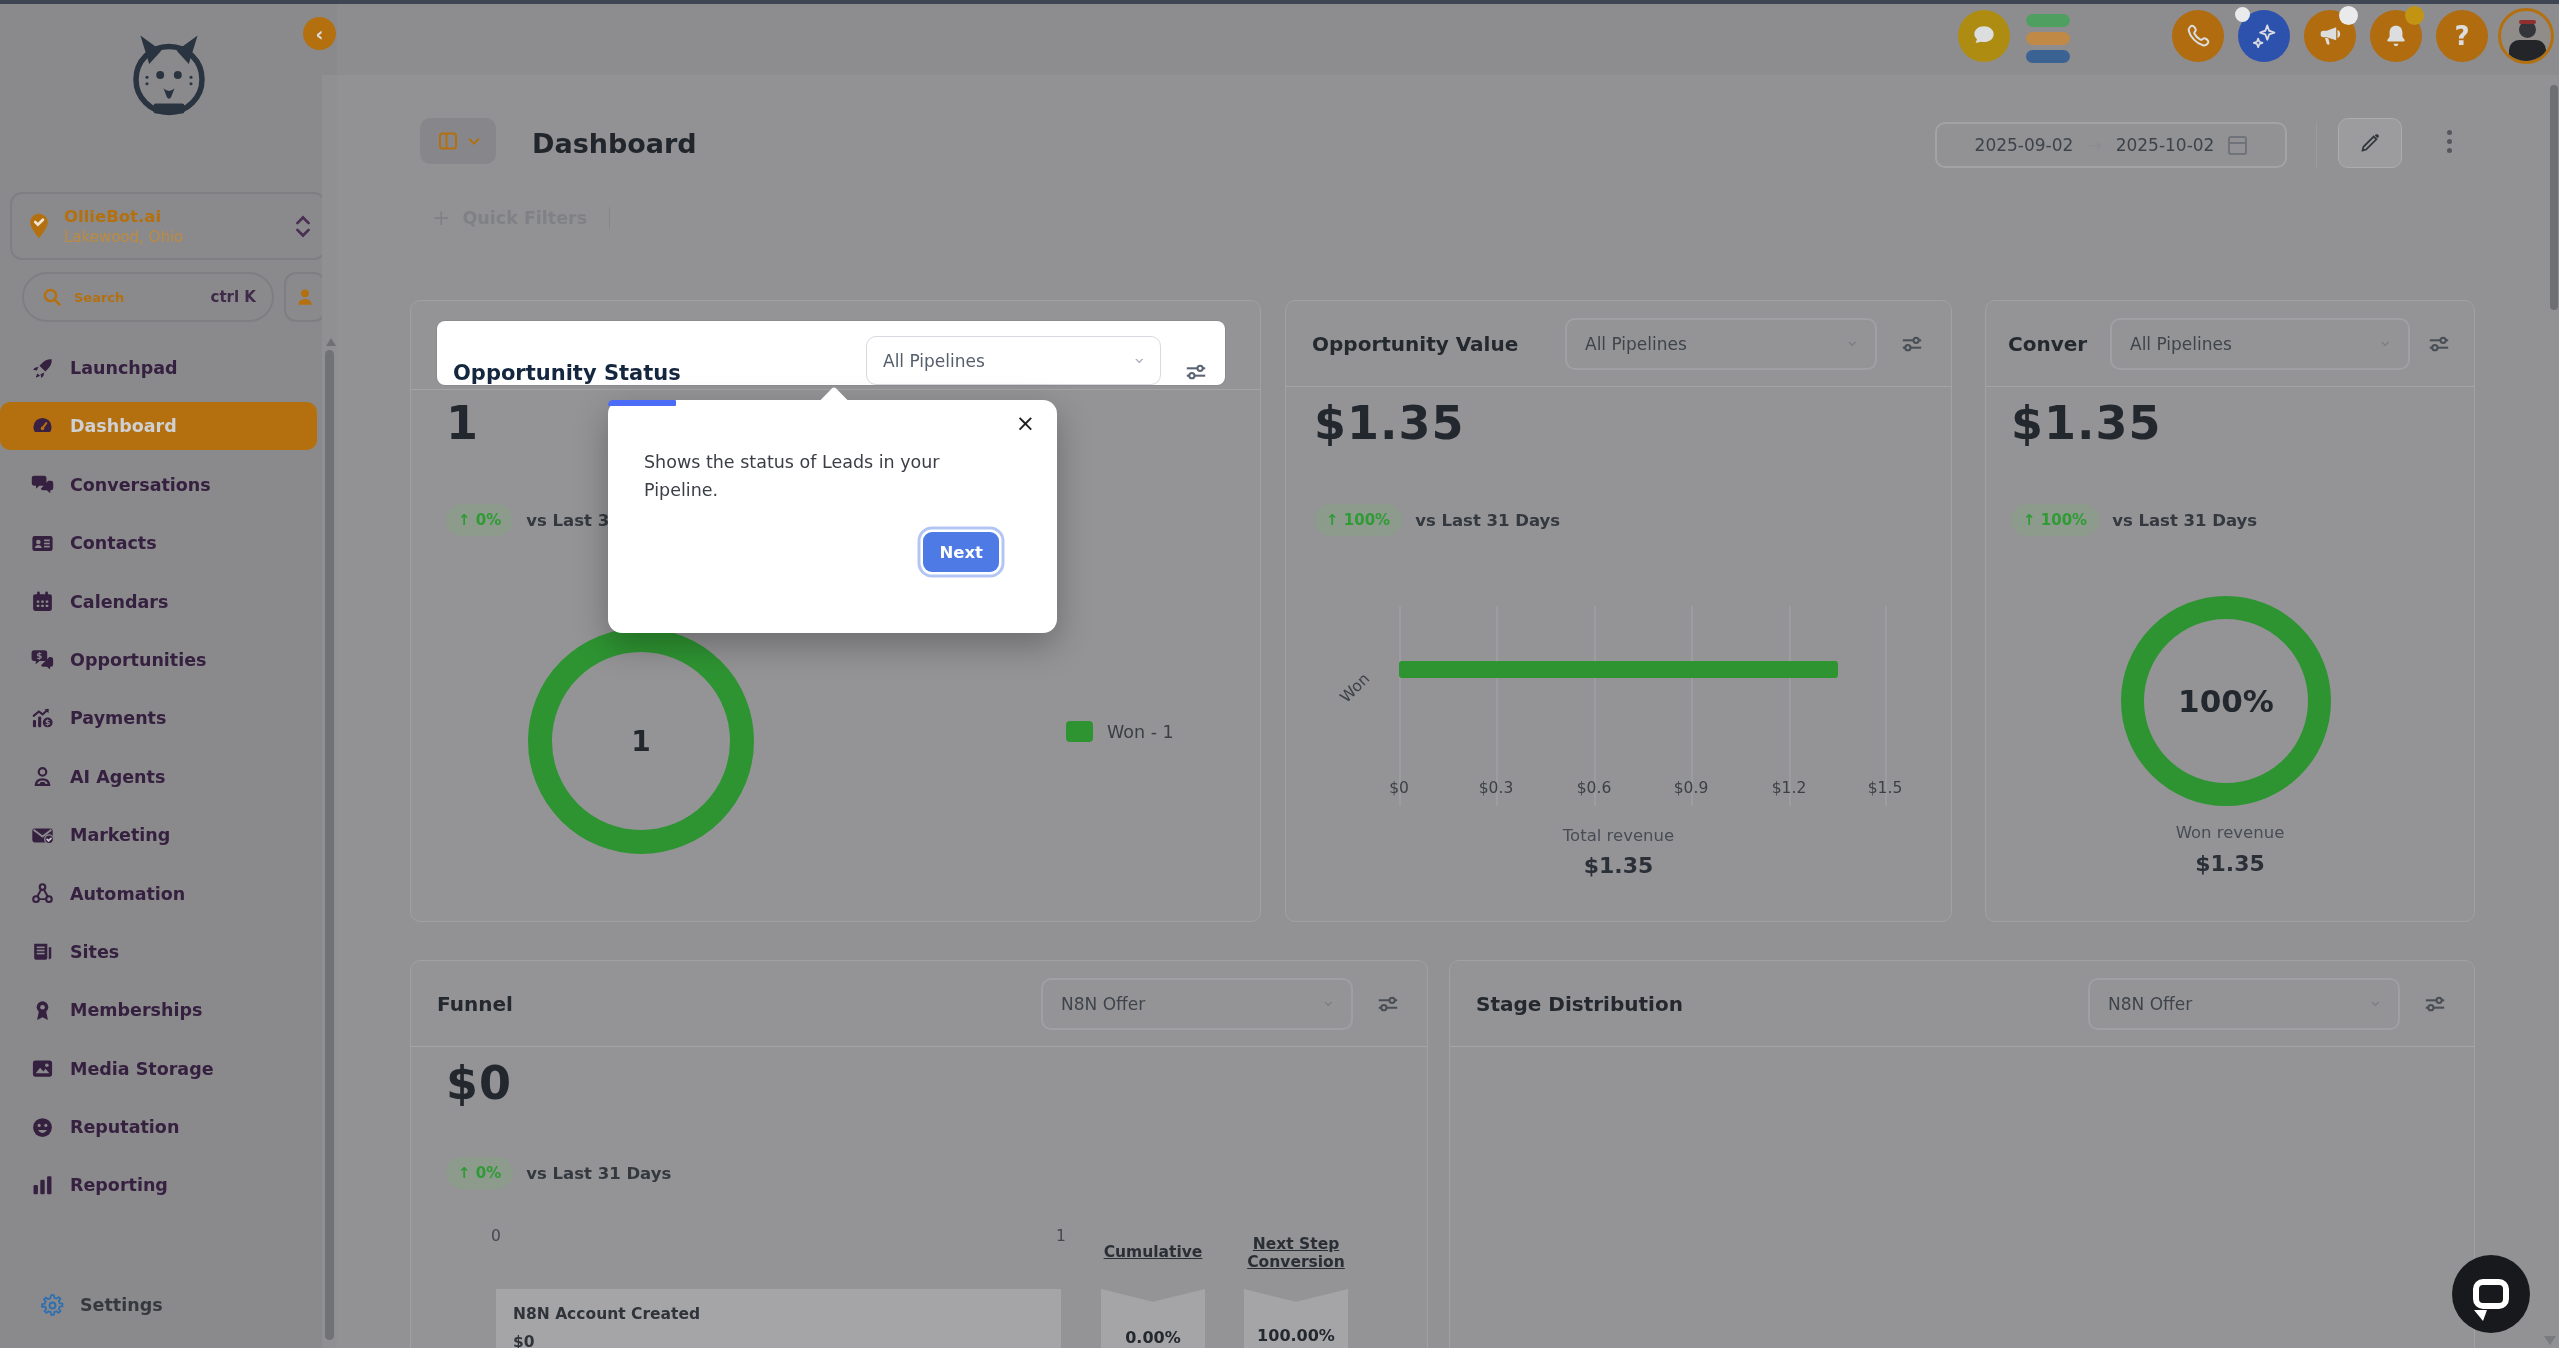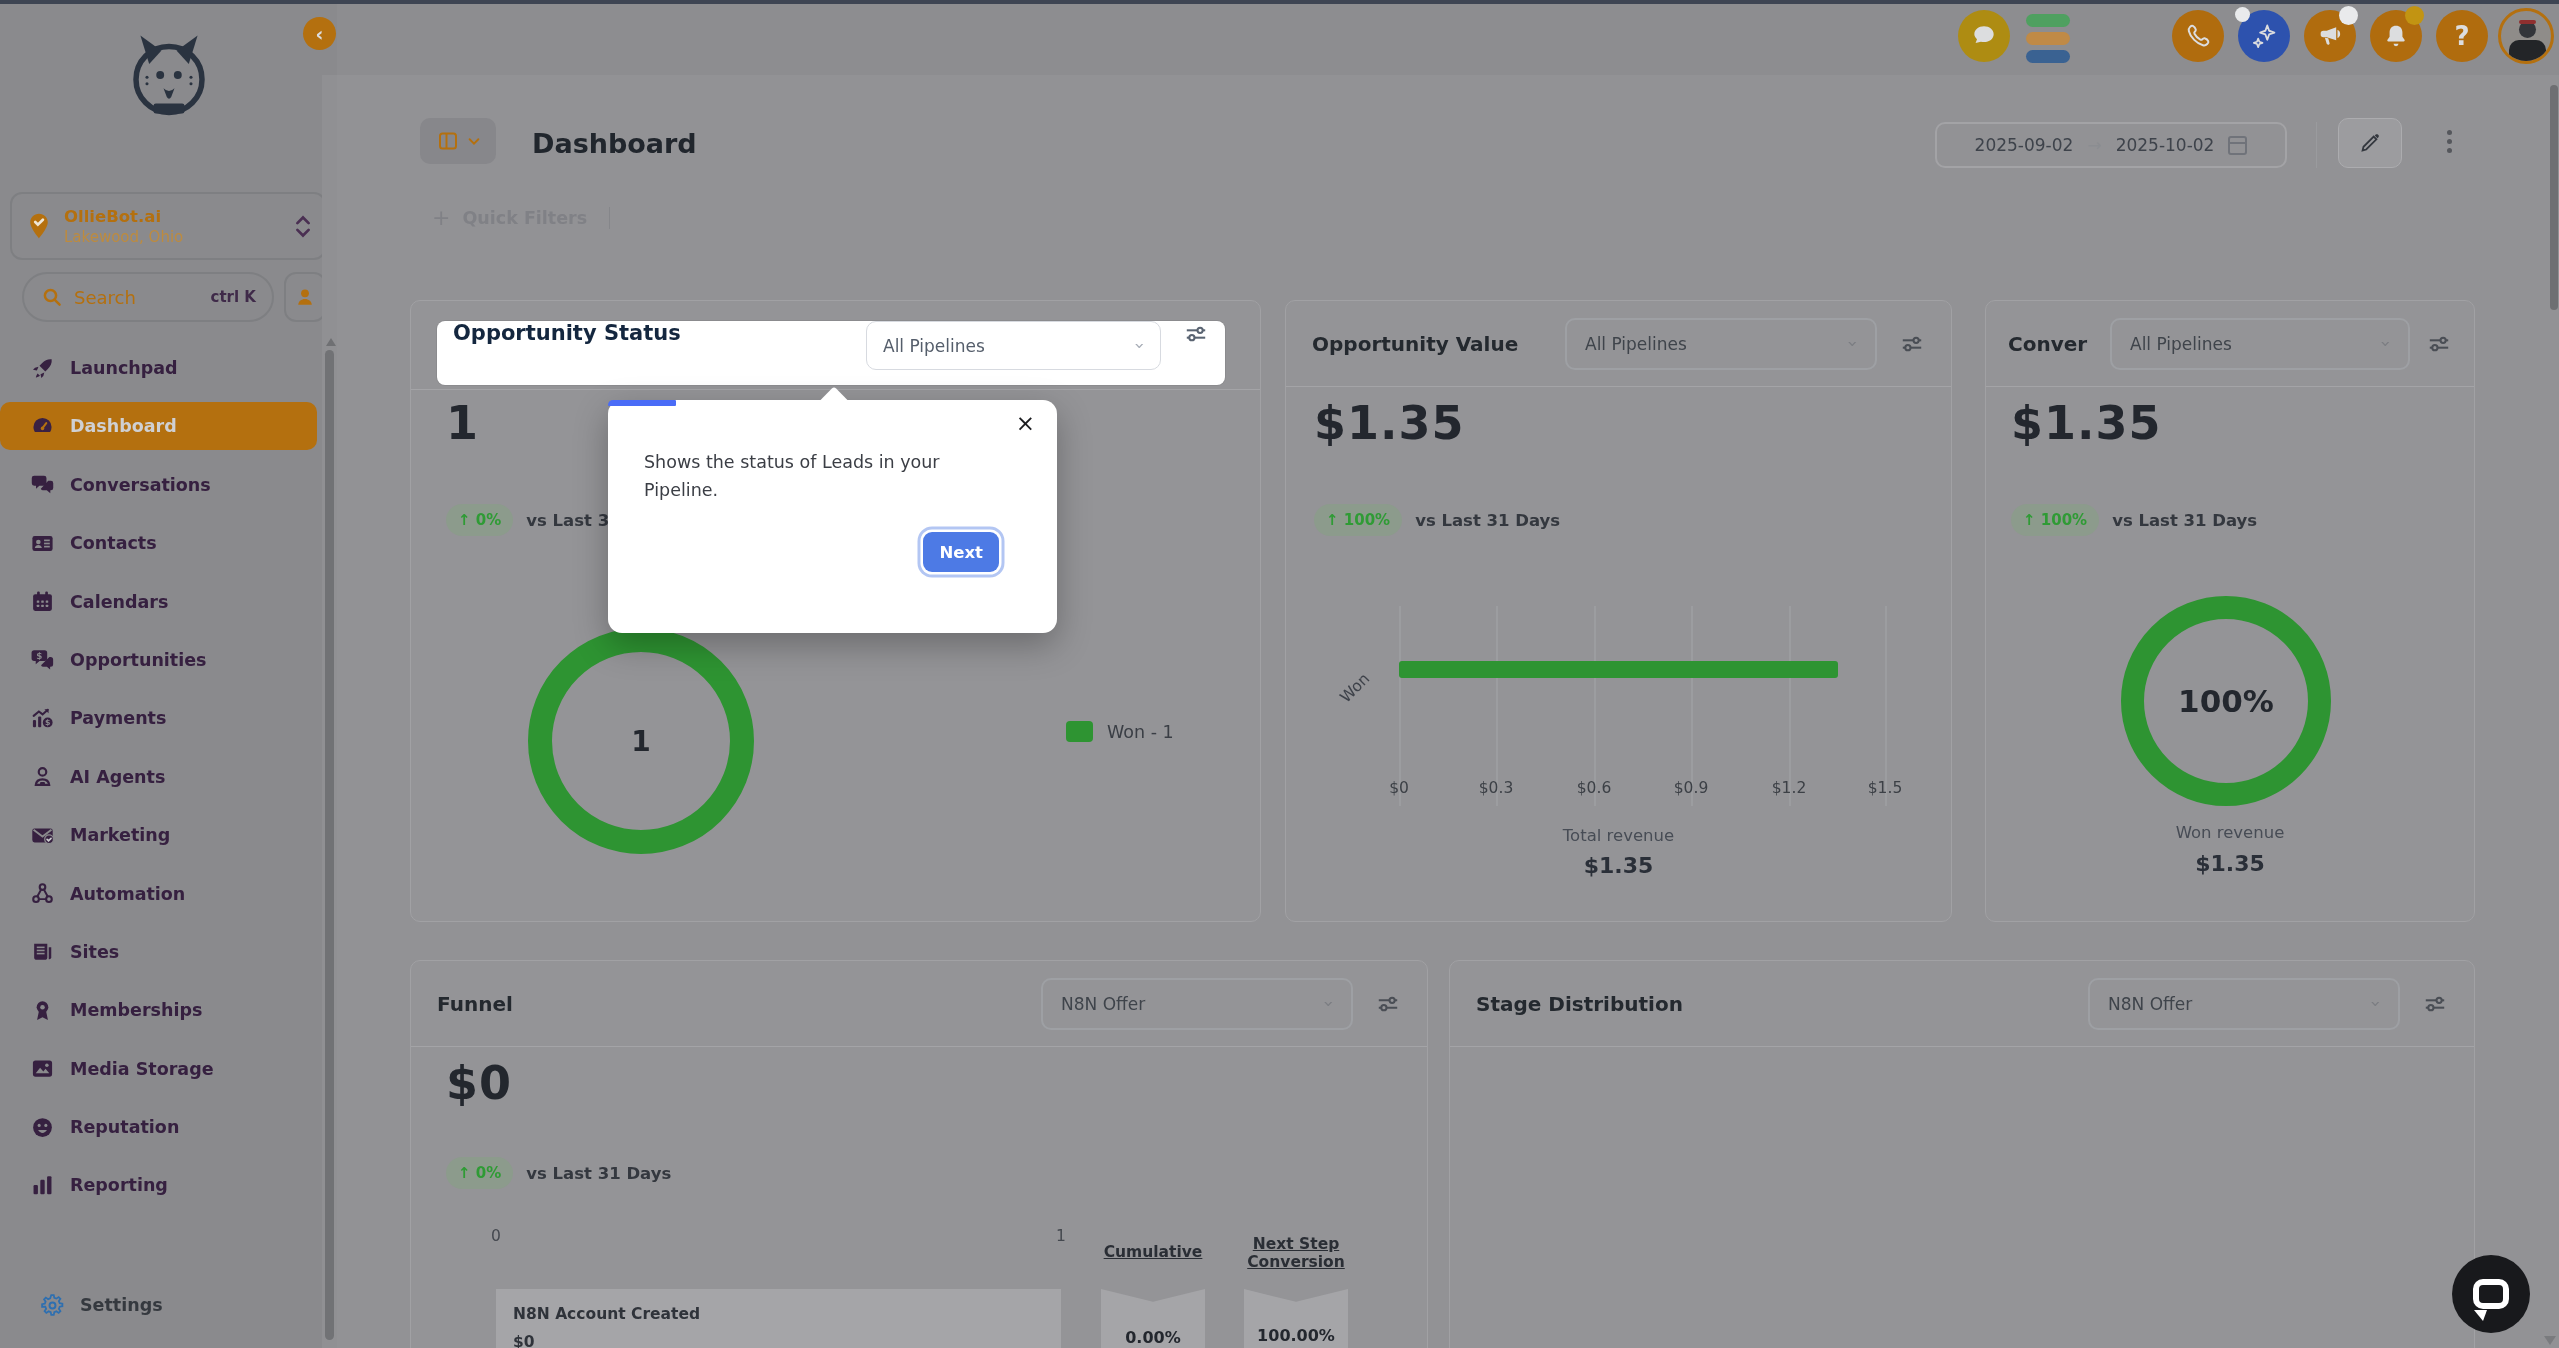--- a/index.html
+++ b/index.html
@@ -20,21 +20,21 @@
   #logo { left:114px; top:20px; width:110px; height:110px; }
   #account-box { left:10px; top:192px; width:316px; height:68px; border:2px solid #7E7F82;
     border-radius:12px; display:flex; align-items:center; padding:0 12px; gap:10px; }
   #account-box .pin { width:30px; height:30px; color:#B4700F; flex:0 0 auto; }
   .acc-name { color:#B4700F; font-weight:bold; font-size:16.5px; }
   .acc-loc  { color:#BD8B3F; font-size:15px; margin-top:2px; }
   .acc-chevrons { margin-left:auto; color:#4A2F52; width:18px; }
   #search-pill { left:22px; top:272px; width:252px; height:50px; border:2px solid #7E7F82;
     border-radius:26px; display:flex; align-items:center; padding:0 16px; gap:10px; }
   #search-pill .mag { width:24px; height:24px; color:#B4700F; }
-  #search-pill .s-label { color:#B4700F; font-size:18px; font-weight:400; }
+  #search-pill .s-label { color:#B4700F; font-size:13px; font-weight:700; }
   #search-pill .s-short { margin-left:auto; color:#3F2A49; font-size:15px; font-weight:600; }
   #person-btn { left:284px; top:272px; width:42px; height:50px; border:2px solid #7E7F82;
     border-radius:12px; display:flex; align-items:center; justify-content:center; color:#B4700F; }
   #person-btn svg { width:24px; height:24px; }
 
   #nav { left:0; top:344px; width:317px; }
   .nav-item { height:48px; margin-bottom:10.4px; display:flex; align-items:center;
     padding-left:30px; gap:15px; color:#362040; border-radius:10px; }
   .nav-item svg { width:25px; height:25px; flex:0 0 auto; }
   .nav-item .lbl { font-size:17.5px; font-weight:600; }
@@ -124,21 +124,21 @@
   #funnel-card { left:410px; top:960px; width:1018px; height:500px; overflow:hidden; }
   #stage-card  { left:1449px; top:960px; width:1026px; height:500px; }
   .axis-lbl { font-size:15.5px; color:#44484F; }
   .col-hdr { font-size:15.5px; font-weight:bold; color:#2A2E35; text-align:center;text-decoration:underline; }
   .fn-bar { background:#A5A5A8; }
   .fn-chev { background:#A5A5A8; clip-path:polygon(0 0,50% 16%,100% 0,100% 100%,0 100%); }
   .fn-pct { position:absolute; width:100%; text-align:center; bottom:4px; font-size:16px; font-weight:bold; color:#23272E; }
 
   
   #spotlight { left:437px; top:321px; width:788px; height:64px; background:#FFFFFF; border-radius:8px;
-    z-index:50; display:flex; align-items:flex-start; padding:0 16px; gap:22px; box-shadow:0 0 0 1px rgba(0,0,0,.06); }
+    z-index:50; display:flex; align-items:flex-end; padding:0 16px; gap:22px; box-shadow:0 0 0 1px rgba(0,0,0,.06); }
   #spotlight .sp-title { flex:1; font-size:21px; font-weight:600; color:#14273F; }
   #spotlight .sp-sel { border:1.5px solid #D7DAE0; background:#fff; border-radius:10px; height:49px;
     width:295px; display:flex; align-items:center; justify-content:space-between; padding:0 16px;
     color:#555E6B; font-size:17px; }
   #spotlight .sp-sel .chev { color:#A6ACB6; transform:rotate(90deg); }
   #spotlight .filter-ic { color:#5A6472; }
 
   #tooltip { left:608px; top:400px; width:449px; height:233px; background:#fff; border-radius:14px;
     z-index:70; box-shadow:0 12px 34px rgba(0,0,0,.28); }
   #tooltip .caret { position:absolute; left:215px; top:-9px; width:22px; height:22px; background:#fff;

